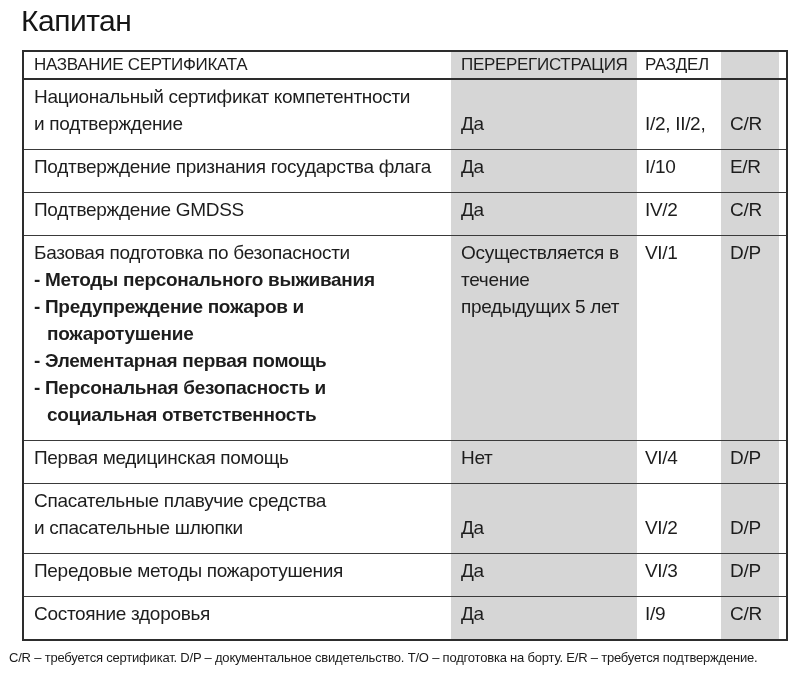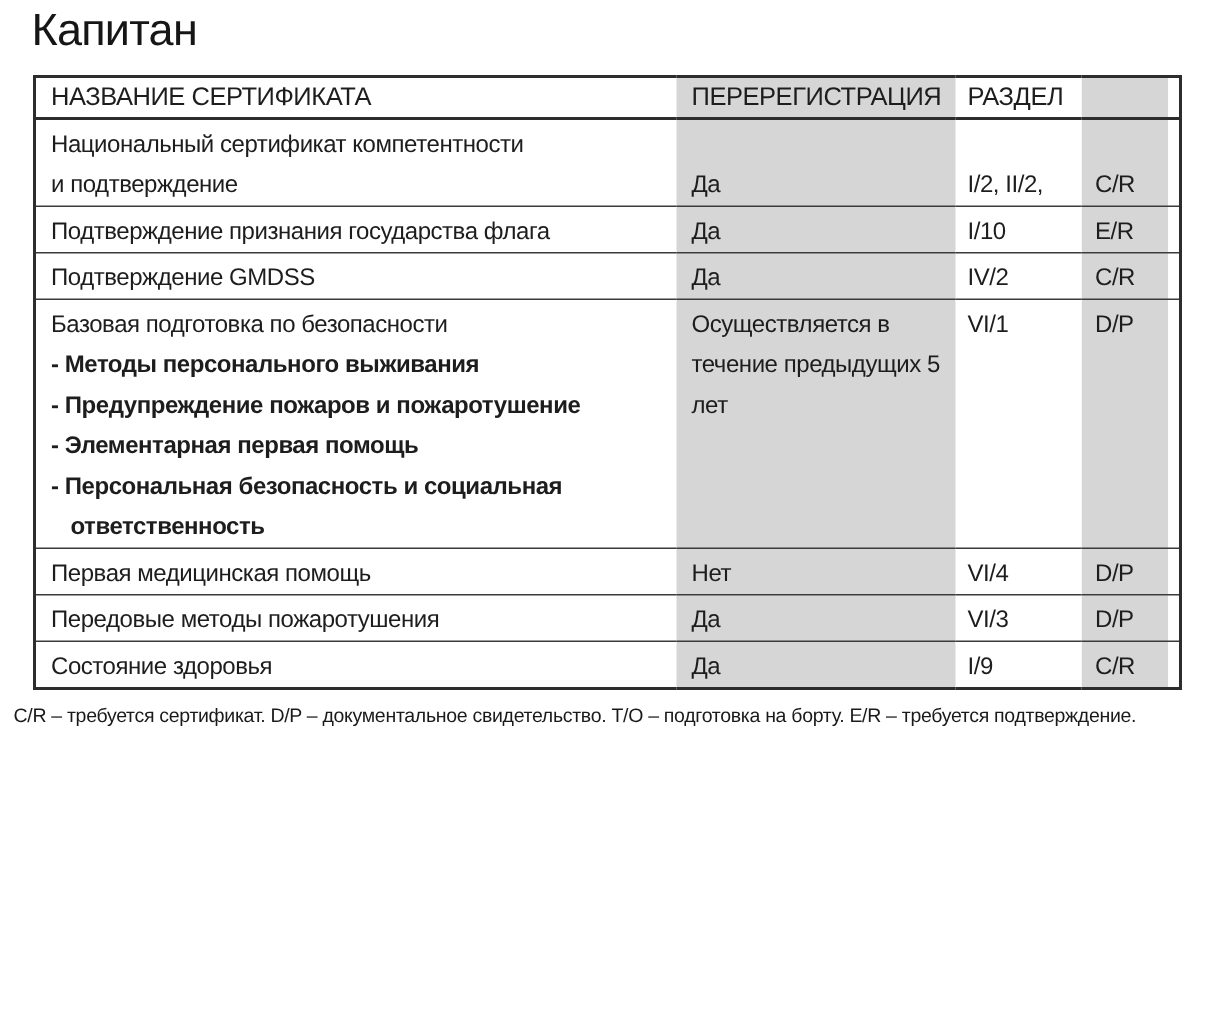--- a/index.html
+++ b/index.html
@@ -30,22 +30,22 @@
   col.c3{width:84px;}
   col.c4{width:66px;}
   thead tr{border-bottom:2px solid var(--border);}
   tbody tr{border-bottom:1px solid var(--rule);}
   tbody tr:last-child{border-bottom:none;}
   th{
     text-align:left;font-weight:400;font-size:17px;
     height:28px;vertical-align:middle;padding:2px 4px;
   }
   td{
-    font-size:16px;line-height:27px;vertical-align:top;
-    padding:3px 4px 0 4px;height:31px;
+    font-size:19px;line-height:27px;vertical-align:top;
+    padding:3px 4px 12px 4px;height:31px;
   }
   th.c1,td.c1{padding-left:10px;padding-right:12px;}
   th.c2,td.c2{padding-left:10px;background:var(--band);}
   th.c3,td.c3{padding-left:8px;}
   th.c4,td.c4{
     padding-left:9px;
     background:linear-gradient(to right,var(--band) 0 58px,#ffffff 58px);
   }
   td.vb{vertical-align:bottom;}
   .nl{white-space:normal;}
@@ -119,20 +119,29 @@
 
   <tr>
     <td class="c1">
             <div class="nl">Первая медицинская помощь</div>
           </td>
     <td class="c2">Нет</td>
     <td class="c3">VI/4</td>
     <td class="c4">D/P</td>
   </tr>
 
+  <tr>
+    <td class="c1">
+            <div class="nl">Спасательные плавучие средства</div>
+            <div class="nl">и спасательные шлюпки</div>
+          </td>
+    <td class="c2 vb">Да</td>
+    <td class="c3 vb">VI/2</td>
+    <td class="c4 vb">D/P</td>
+  </tr>
 
   <tr>
     <td class="c1">
             <div class="nl">Передовые методы пожаротушения</div>
           </td>
     <td class="c2">Да</td>
     <td class="c3">VI/3</td>
     <td class="c4">D/P</td>
   </tr>
 

